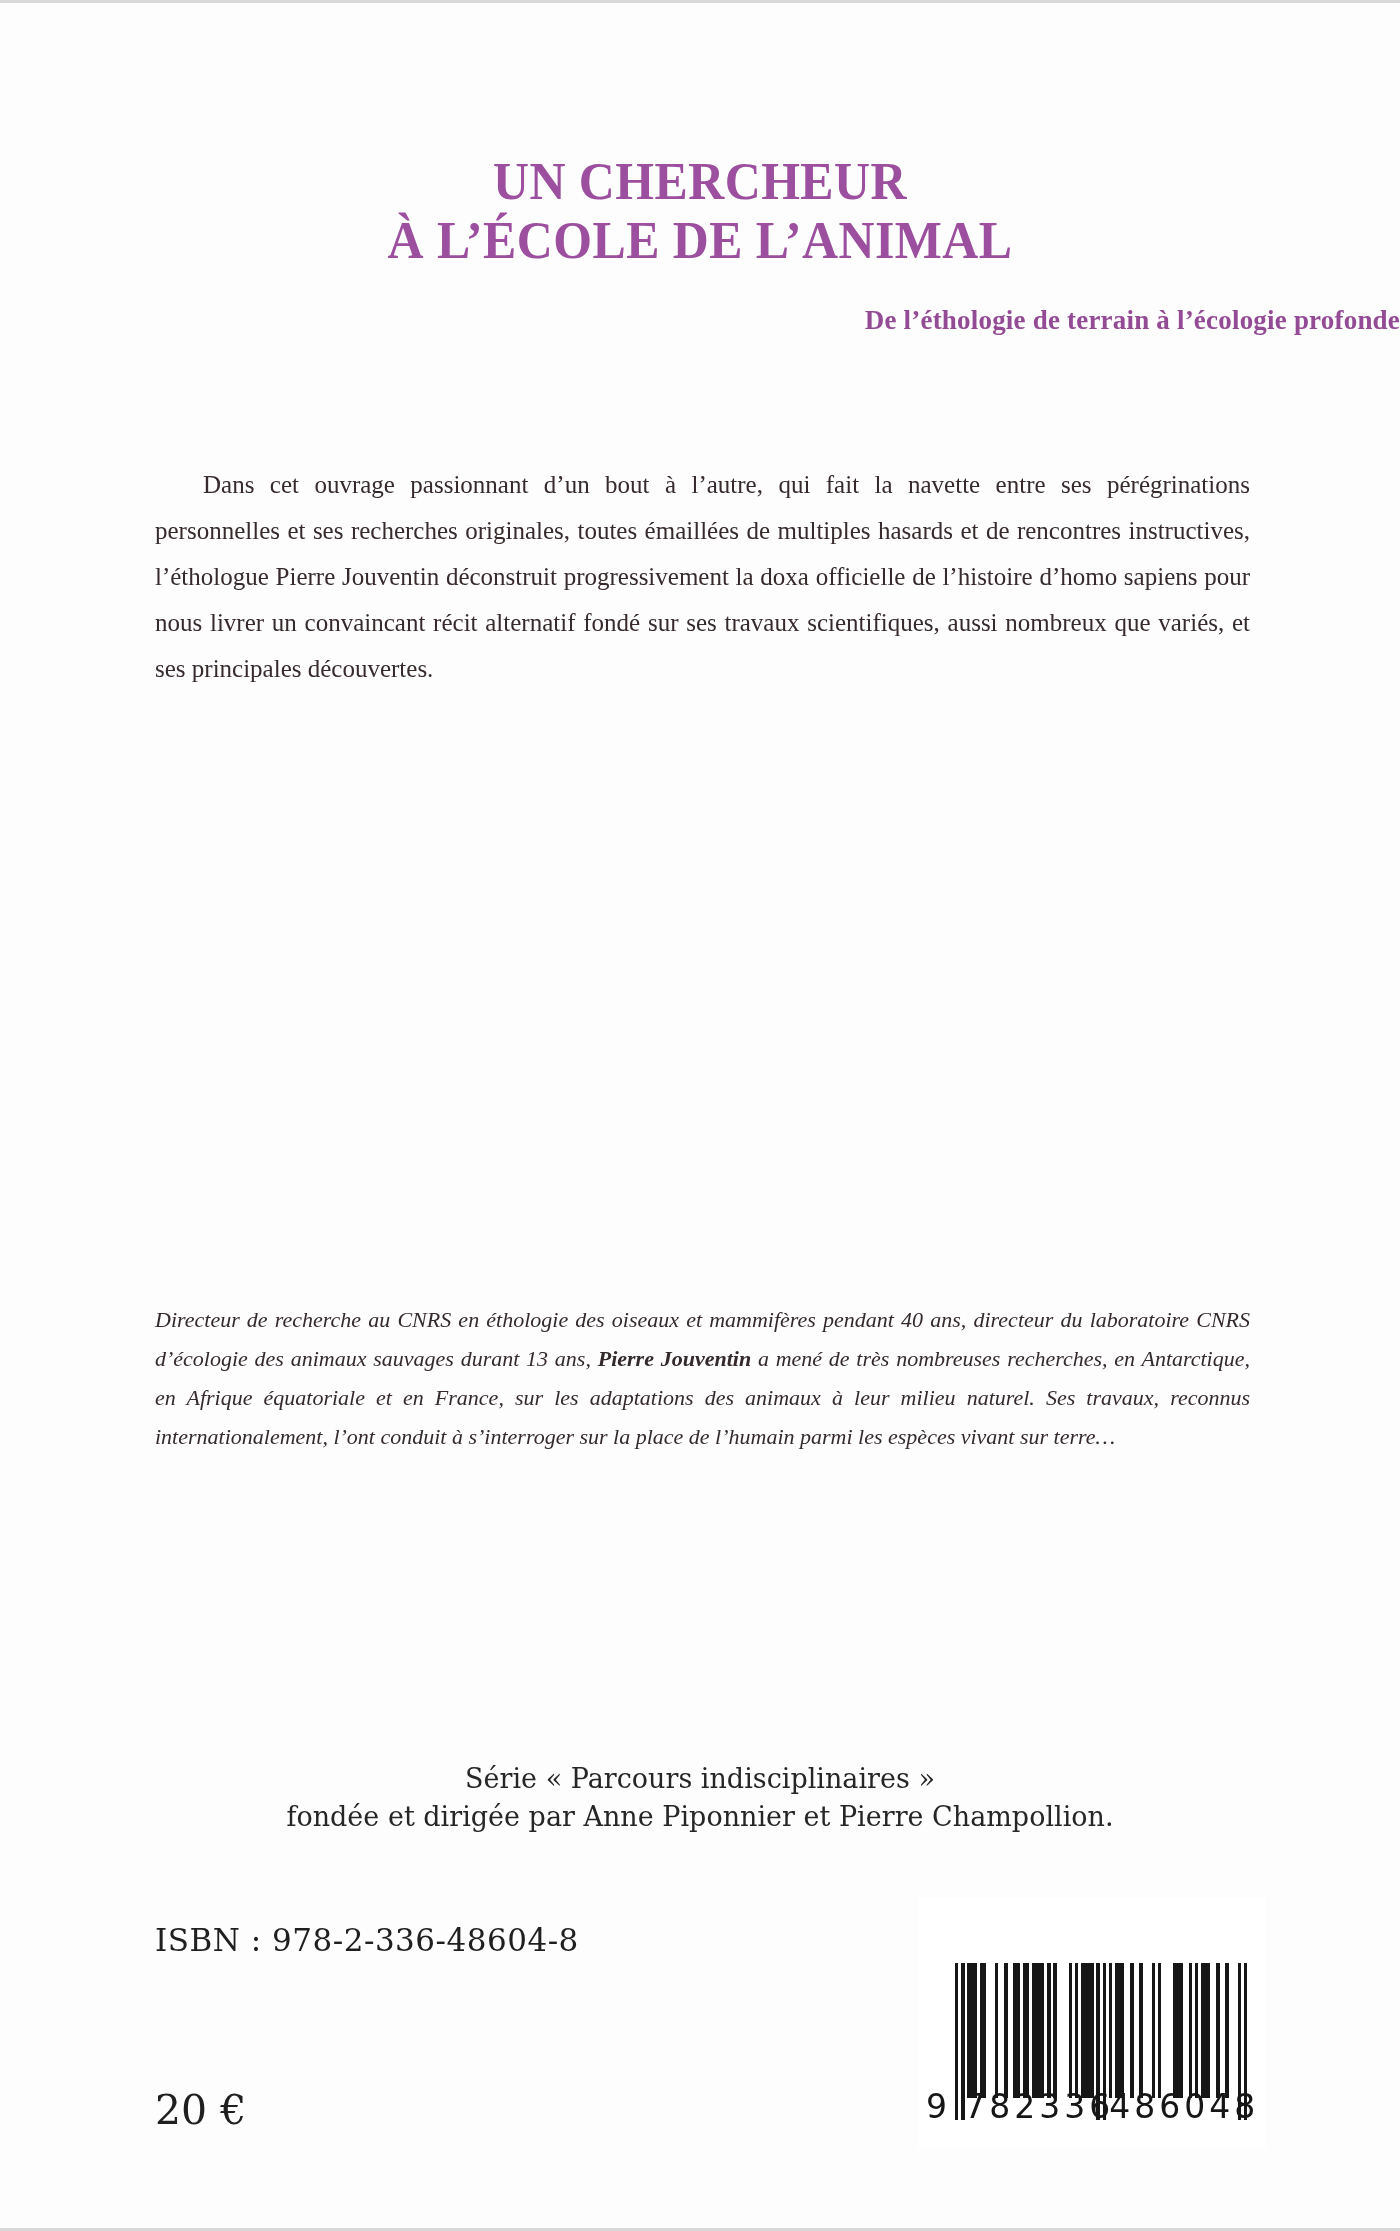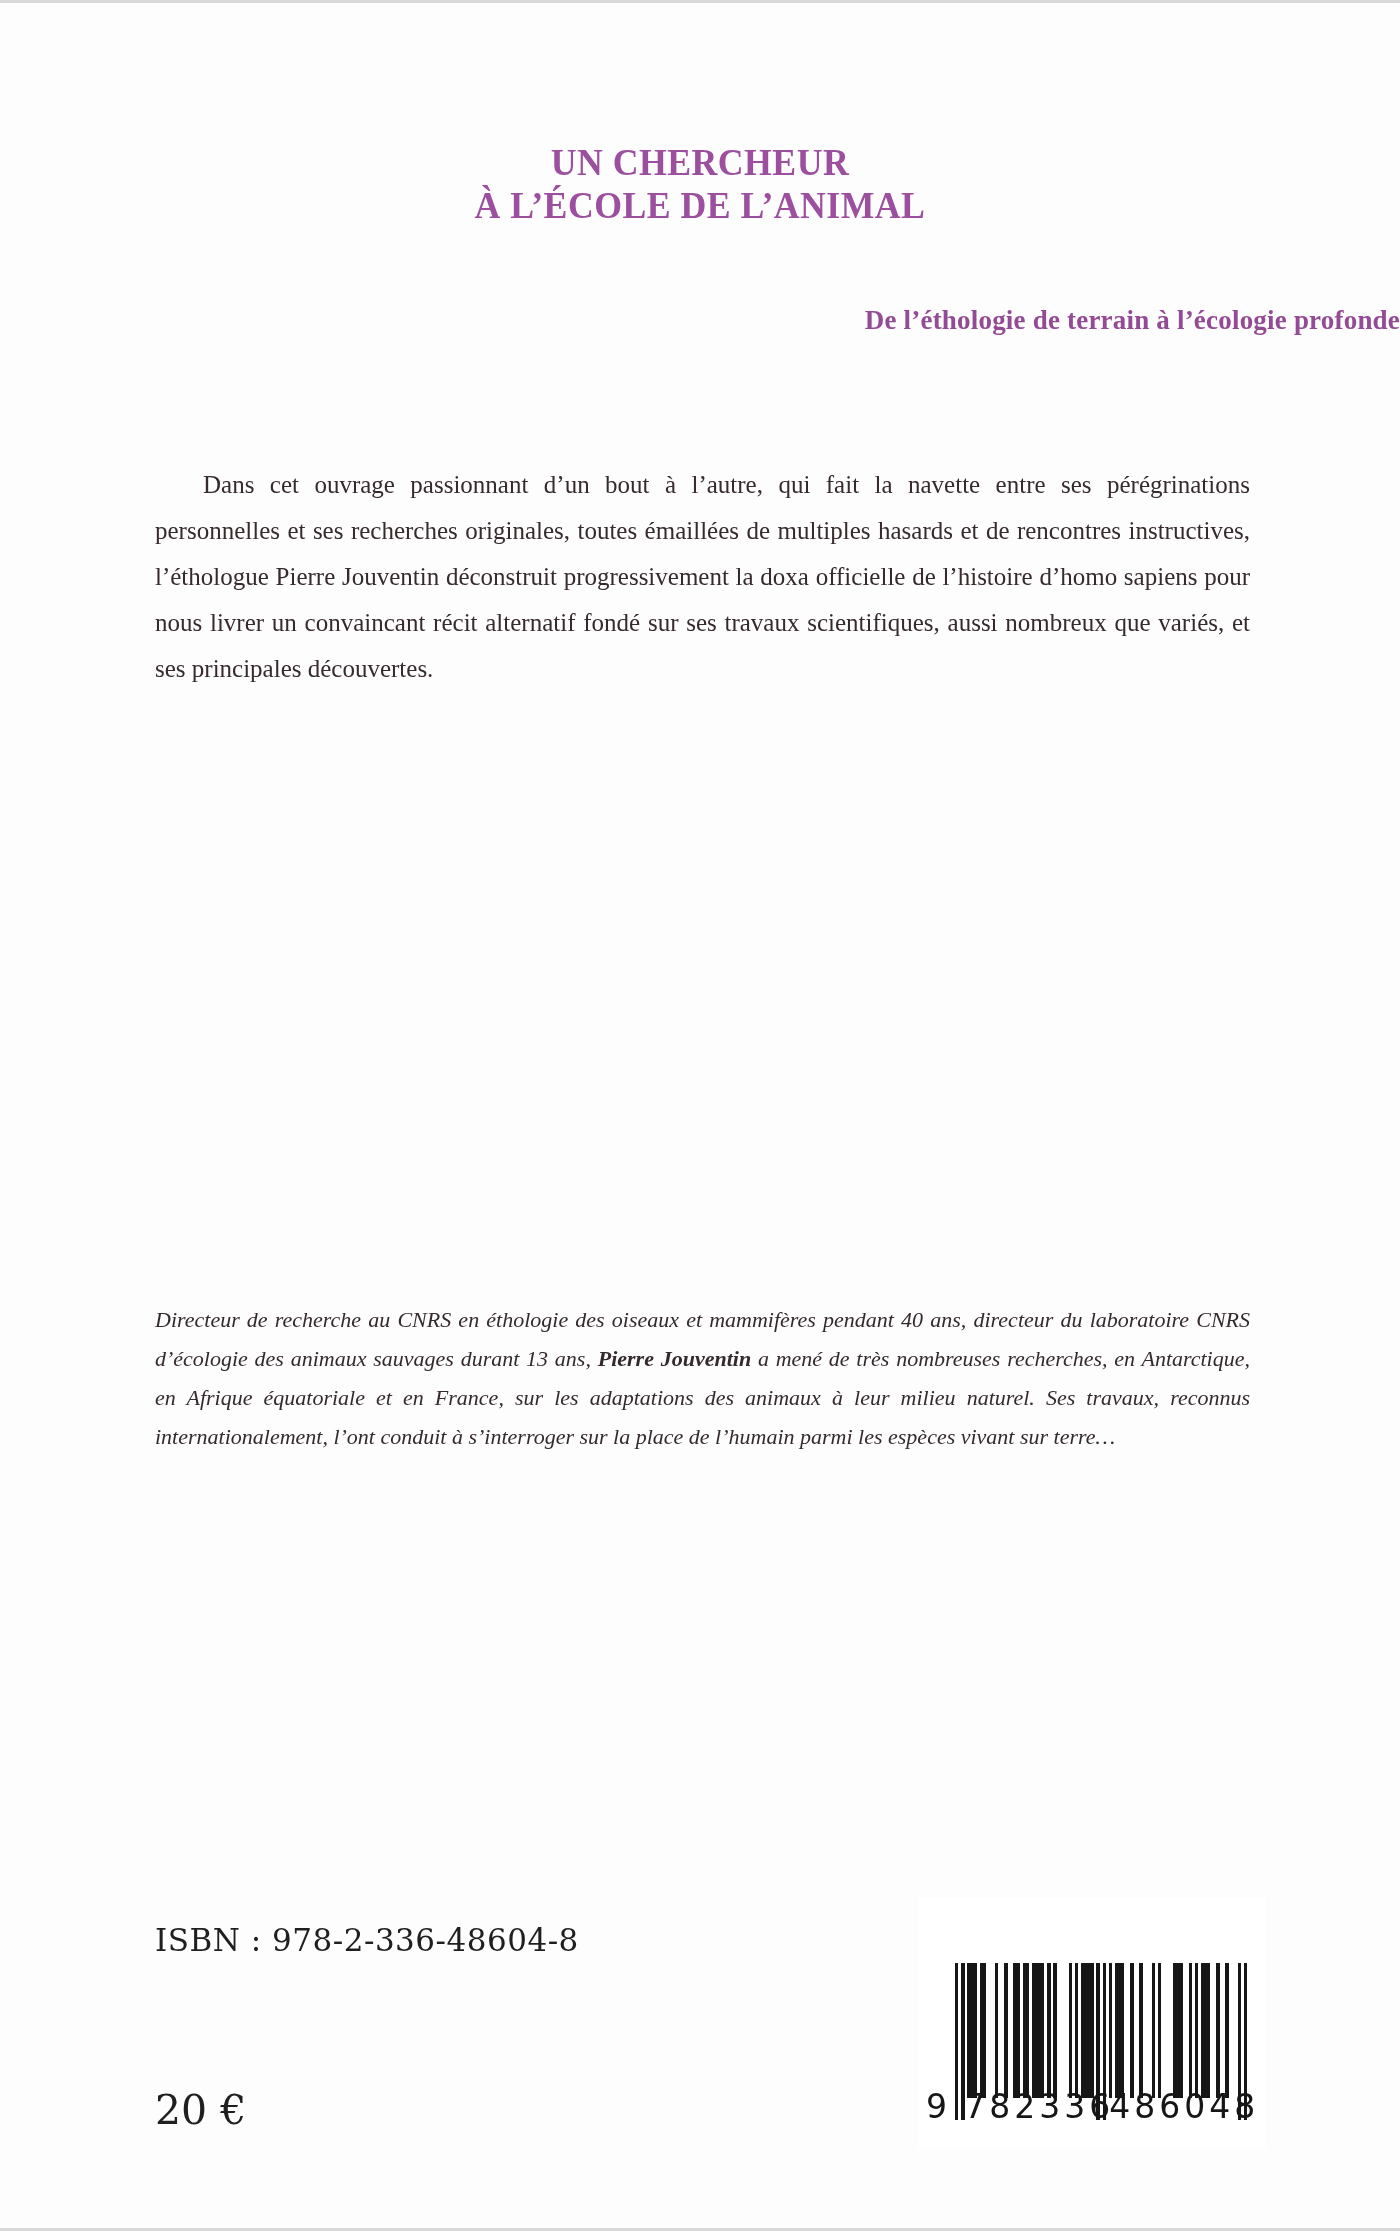--- a/index.html
+++ b/index.html
@@ -15,21 +15,21 @@
   .edge{position:absolute;left:0;width:100%;height:3px;background:#d9d9d9;}
   .edge.top{top:0;}
   .edge.bottom{bottom:0;}
 
   
   .title{
     position:absolute;top:116px;left:0;width:100%;
     text-align:center;
     color:#9c4f9e;
     font-weight:700;
-    font-size:38px;
+    font-size:53px;
     line-height:1.12;
     letter-spacing:.5px;
   }
   .title .tline{display:block;transform:scaleX(.94);transform-origin:center;}
   .subtitle{
     position:absolute;top:283px;left:0;width:100%;
     text-align:right;
     color:#944b95;
     font-weight:700;
     font-size:27px;
@@ -116,20 +116,24 @@
   <div class="column synopsis">
     <p>Dans cet ouvrage passionnant d’un bout à l’autre, qui fait la navette entre ses pérégrinations personnelles et ses recherches originales, toutes émaillées de multiples hasards et de rencontres instructives, l’éthologue Pierre Jouventin déconstruit progressivement la doxa officielle de l’histoire d’homo sapiens pour nous livrer un convaincant récit alternatif fondé sur ses travaux scientifiques, aussi nombreux que variés, et ses principales découvertes.</p>
   </div>
 
   <div class="column bio">
     <p style="margin:0;">
       <span>Directeur de recherche au CNRS en éthologie des oiseaux et mammifères pendant 40 ans, directeur du laboratoire CNRS d’écologie des animaux sauvages durant 13 ans, </span><strong>Pierre Jouventin</strong><span> a mené de très nombreuses recherches, en Antarctique, en Afrique équatoriale et en France, sur les adaptations des animaux à leur milieu naturel. Ses travaux, reconnus internationalement, l’ont conduit à s’interroger sur la place de l’humain parmi les espèces vivant sur terre…</span>
     </p>
   </div>
 
+  <div class="series">
+    <div>Série « Parcours indisciplinaires »</div>
+    <div>fondée et dirigée par Anne Piponnier et Pierre Champollion.</div>
+  </div>
 
   <div class="isbn">ISBN : 978-2-336-48604-8</div>
   <div class="price">20 €</div>
 
   <div class="barcode-panel"></div>
   <div class="ean">
     <span class="num n-prefix">9</span>
     <span class="num n-left">782336</span>
     <span class="num n-right">486048</span>
   <i style="left: 0px; width: 3.37px; height: 157px;"></i>

